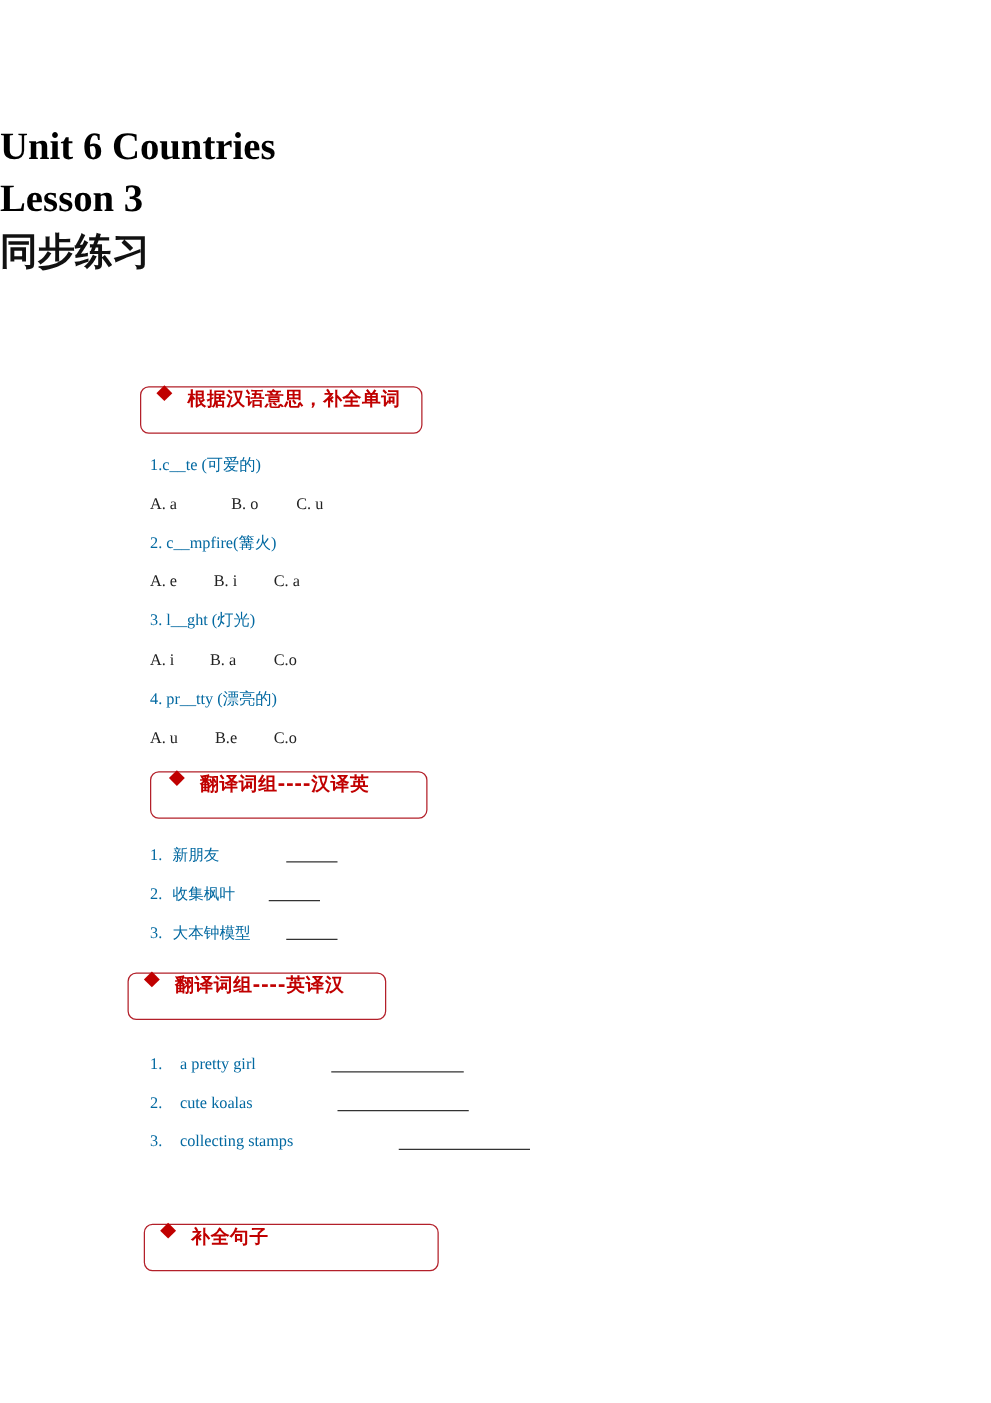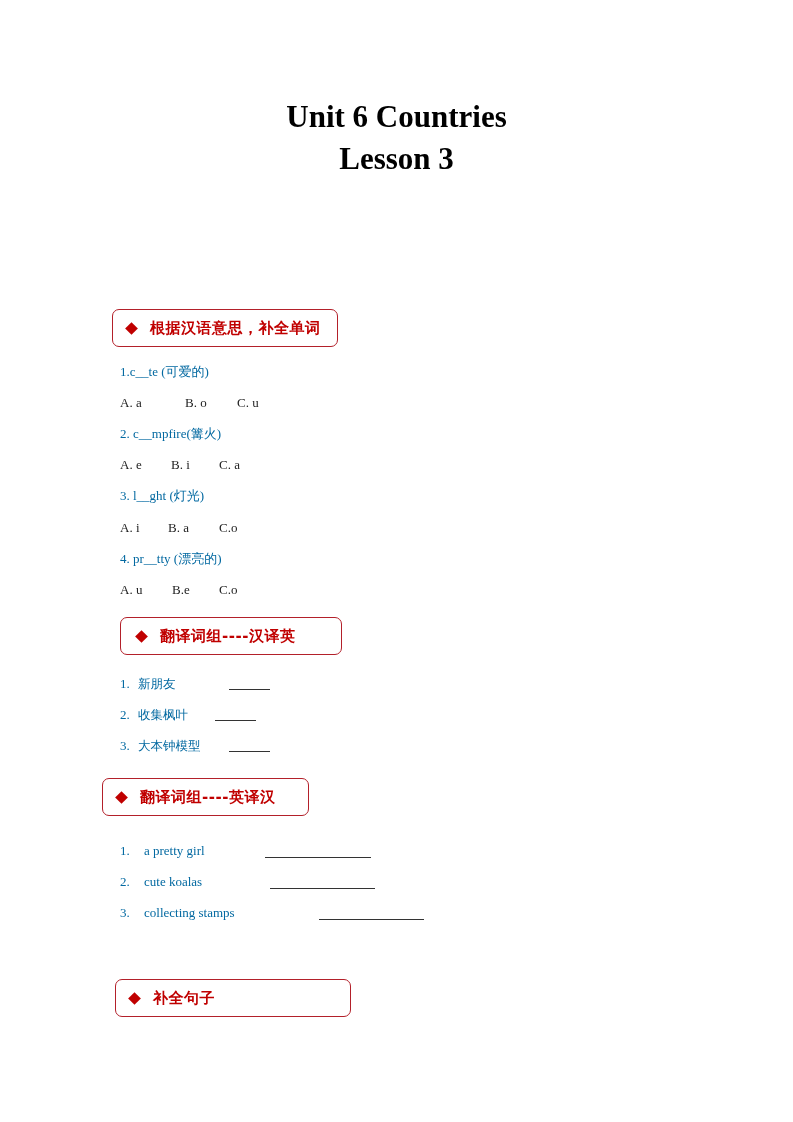--- a/index.html
+++ b/index.html
@@ -1,38 +1,39 @@
 <!DOCTYPE html>
 <html><head>
   <meta charset="utf-8">
   <style>
     * { margin: 0; padding: 0; box-sizing: border-box; }
     html, body { width: 793px; height: 1122px; background: #ffffff; }
     body { position: relative; font-family: "Liberation Serif", "DejaVu Serif", serif; color: #111; overflow: hidden; }
 
-    .title-block { position: absolute; left: 0; width: 793px; top: 96px; text-align: center; }
+    .title-block { position: absolute; left: 0; width: 793px; top: 96px; }
     .title-line { font-weight: bold; font-size: 31px; line-height: 42px; color: #000; }
     .title-cn { font-size: 30px; line-height: 44px; font-weight: bold; font-family: "DejaVu Sans", sans-serif; }
 
-    .banner { position: absolute; height: 38px; border: 1.5px solid #b3202a; border-radius: 7px; background: #fff; display: flex; align-items: center; padding-left: 14px; }
+    .banner { position: absolute; height: 38px; border: 1.5px solid #b3202a; border-radius: 7px; background: #fff; display: flex; align-items: flex-start; padding-left: 14px; }
     .banner::after { content: ""; position: absolute; right: -16px; bottom: -4px; width: 22px; height: 6px; background: linear-gradient(90deg, #bdbdbd, rgba(220,220,220,0)); transform: skewX(-40deg); z-index: -1; }
     .banner .diamond { width: 9px; height: 9px; background: #c00000; transform: rotate(45deg); margin-right: 14px; flex: none; }
     .banner .banner-text { color: #c00000; font-family: "DejaVu Sans", sans-serif; font-weight: bold; font-size: 15px; letter-spacing: 0.5px; }
 
     .line { position: absolute; font-size: 13px; line-height: 16px; white-space: nowrap; color: #0369a1; }
     .opt { position: absolute; font-size: 13px; line-height: 16px; white-space: nowrap; color: #222; }
     .cn { font-family: "DejaVu Sans", sans-serif; font-size: 12.5px; }
     .blank { position: absolute; border-bottom: 1px solid #333; height: 1px; }
   </style>
 </head>
 <body>
 
 <div class="title-block">
   <div class="title-line">Unit 6 Countries</div>
   <div class="title-line">Lesson 3</div>
+  <div class="title-cn">同步练习</div>
 </div>
 
 <div class="banner" style="left:112px; top:309px; width:226px;">
   <span class="diamond"></span>
   <span class="banner-text">根据汉语意思，补全单词</span>
 </div>
 
 <div class="line" style="left:120px; top:364px;">1.c__te (可爱的)</div>
 <div class="opt" style="left:120px; top:395px;">A. a</div>
 <div class="opt" style="left:185px; top:395px;">B. o</div>

